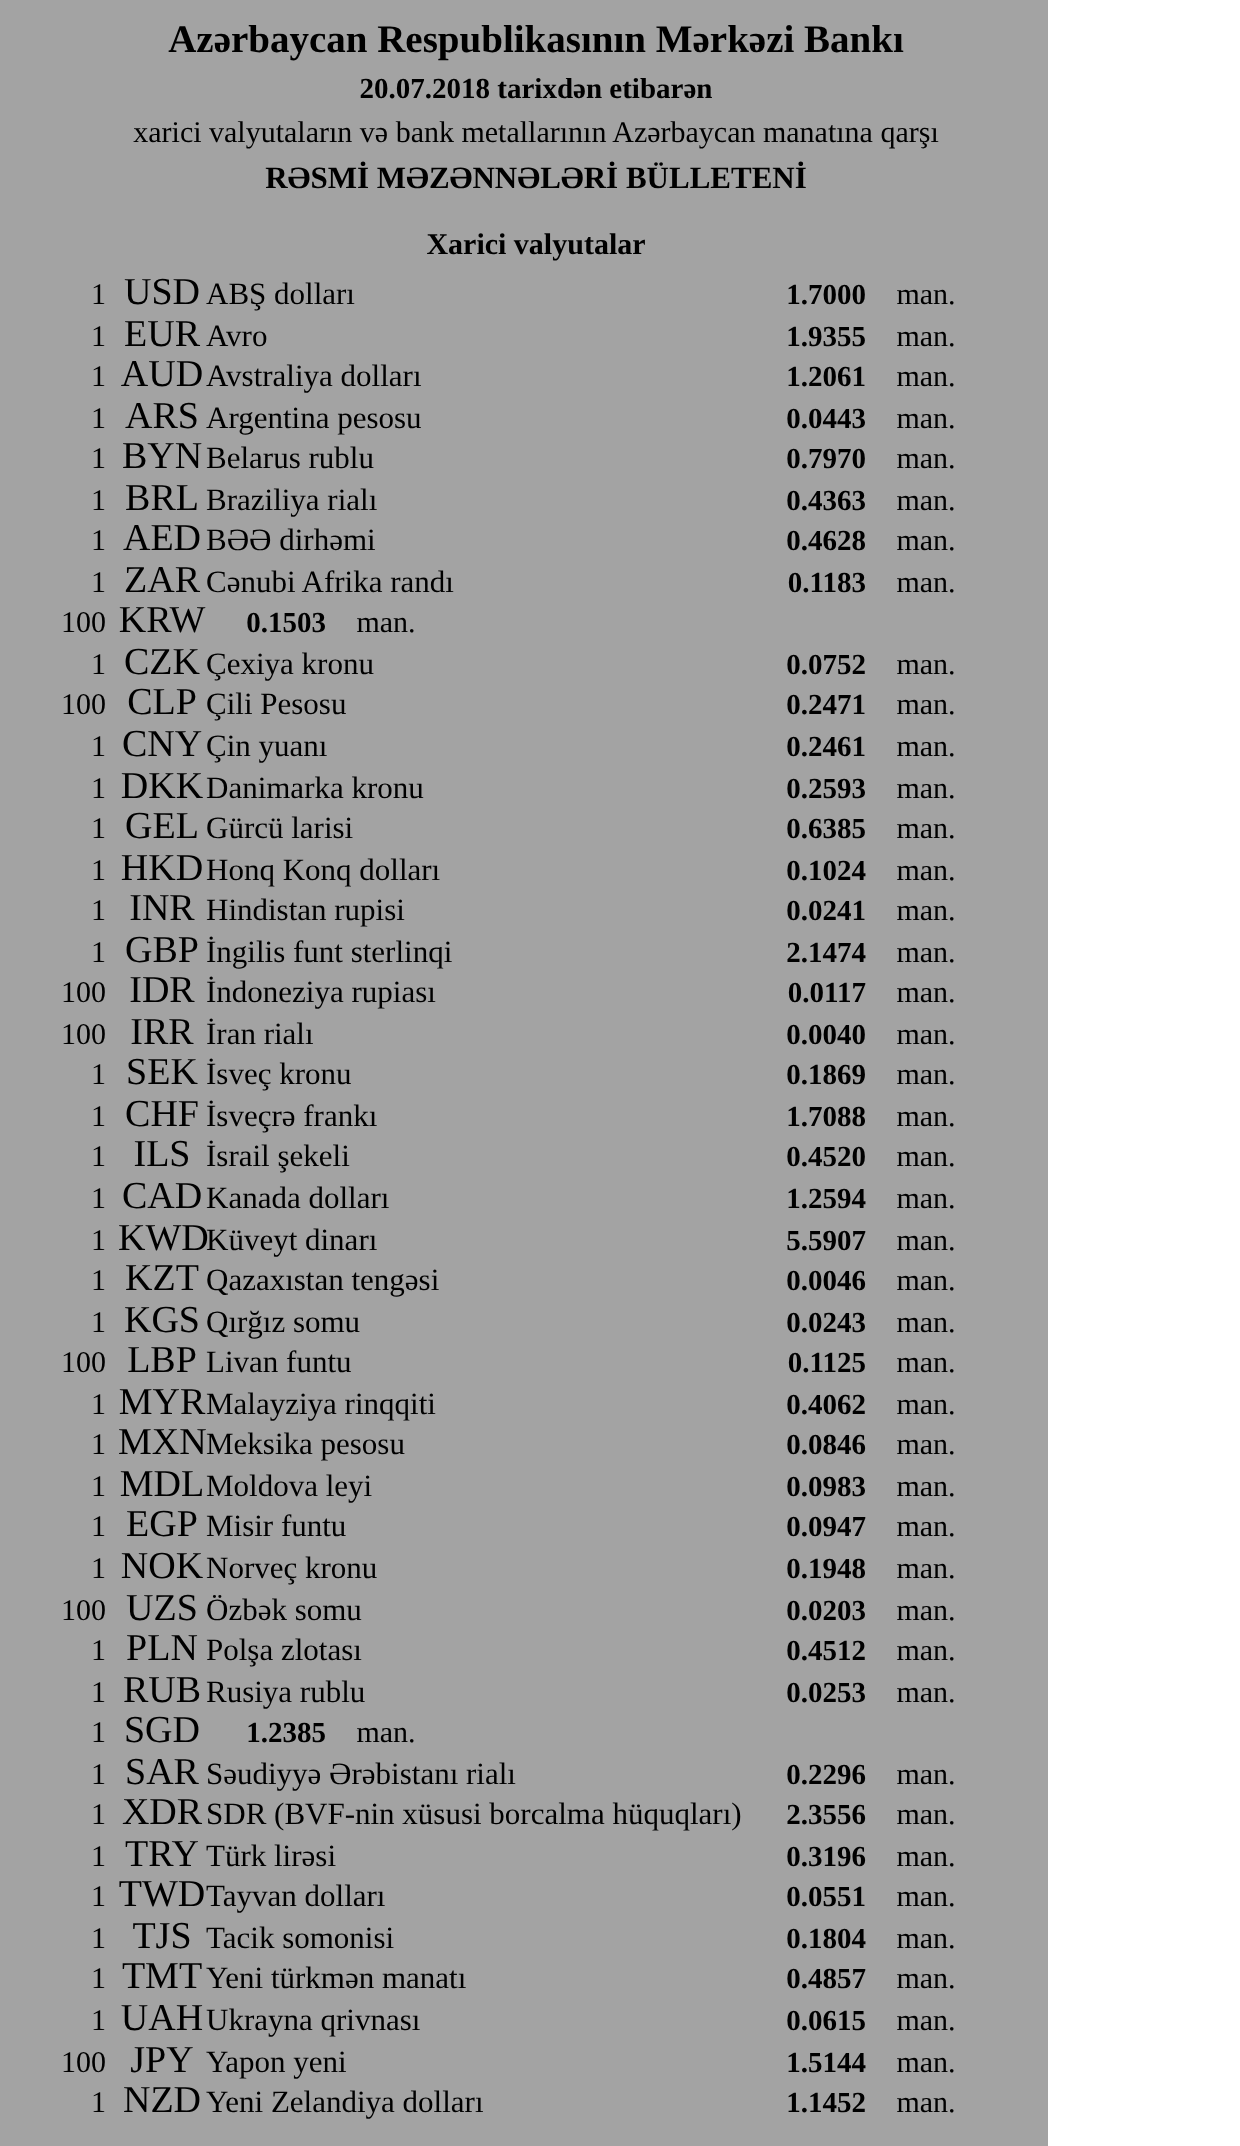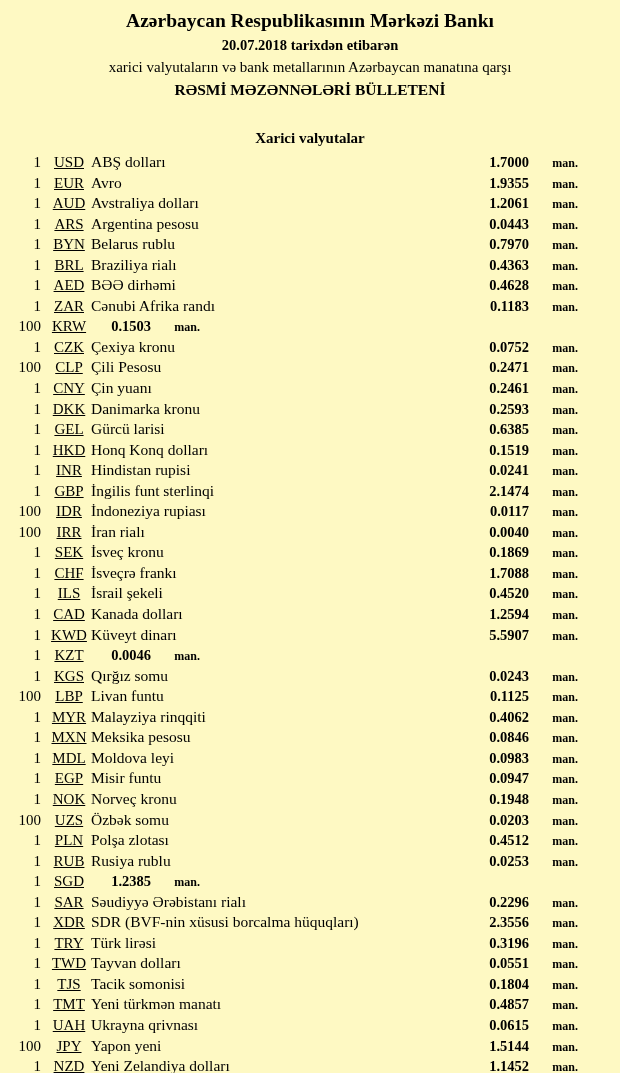--- a/index.html
+++ b/index.html
@@ -3,24 +3,25 @@
 <meta charset="utf-8">
 <style>
   * { margin: 0; padding: 0; box-sizing: border-box; }
   html, body {
     width: 620px;
     background: #ffffff;
     color: #000000;
     font-family: "Liberation Serif", "DejaVu Serif", serif;
   }
   .page {
-    width: 620px;
+    width: 524px;
     height: 1073px;
-    background: #fef9c3;
+    background: #a3a3a3;
     overflow: hidden;
+    padding-left: 12px;
   }
   .header { text-align: center; padding-top: 7px; }
   .bank-name {
     font-size: 19.5px;
     font-weight: bold;
     line-height: 27px;
   }
   .date-line {
     font-size: 14.5px;
     font-weight: bold;
@@ -34,21 +35,21 @@
   .bulletin-title {
     font-size: 15.5px;
     font-weight: bold;
     line-height: 23px;
     text-align: center;
   }
   .section-title {
     text-align: center;
     font-size: 15px;
     font-weight: bold;
-    margin-top: 27px;
+    margin-top: 12px;
     line-height: 20px;
   }
   .rates-table {
     margin-top: 4px;
     padding: 0 42px 0 0;
   }
   .rate-row {
     display: flex;
     align-items: baseline;
     height: 20.55px;
@@ -58,44 +59,42 @@
   .cell-qty {
     width: 41px;
     text-align: right;
     font-size: 15px;
     flex: 0 0 auto;
   }
   .cell-code {
     width: 44px;
     margin-left: 6px;
     text-align: center;
-    font-size: 15px;
+    font-size: 19px;
     flex: 0 0 auto;
-    text-decoration: underline;
   }
   .cell-name {
     flex: 1 1 auto;
     margin-left: 0;
     white-space: nowrap;
     overflow: hidden;
   }
   .cell-rate {
     width: 60px;
     text-align: right;
     font-weight: bold;
     font-size: 14.5px;
     flex: 0 0 auto;
   }
   .cell-unit {
     width: 38px;
     margin-left: 11px;
-    text-align: right;
-    font-size: 12px;
+    text-align: center;
+    font-size: 15px;
     flex: 0 0 auto;
-    font-weight: bold;
   }
 </style>
 </head>
 <body>
 
 <div class="page">
 
   <div class="header">
     <div class="bank-name">Azərbaycan Respublikasının Mərkəzi Bankı</div>
     <div class="date-line">20.07.2018 tarixdən etibarən</div>
@@ -214,21 +213,21 @@
     <span class="cell-code">GEL</span>
     <span class="cell-name">Gürcü larisi</span>
     <span class="cell-rate">0.6385</span>
     <span class="cell-unit">man.</span>
   </div>
 
   <div class="rate-row">
     <span class="cell-qty">1</span>
     <span class="cell-code">HKD</span>
     <span class="cell-name">Honq Konq dolları</span>
-    <span class="cell-rate">0.1519</span>
+    <span class="cell-rate">0.1024</span>
     <span class="cell-unit">man.</span>
   </div>
 
   <div class="rate-row">
     <span class="cell-qty">1</span>
     <span class="cell-code">INR</span>
     <span class="cell-name">Hindistan rupisi</span>
     <span class="cell-rate">0.0241</span>
     <span class="cell-unit">man.</span>
   </div>
@@ -293,20 +292,21 @@
     <span class="cell-qty">1</span>
     <span class="cell-code">KWD</span>
     <span class="cell-name">Küveyt dinarı</span>
     <span class="cell-rate">5.5907</span>
     <span class="cell-unit">man.</span>
   </div>
 
   <div class="rate-row">
     <span class="cell-qty">1</span>
     <span class="cell-code">KZT</span>
+    <span class="cell-name">Qazaxıstan tengəsi</span>
     <span class="cell-rate">0.0046</span>
     <span class="cell-unit">man.</span>
   </div>
 
   <div class="rate-row">
     <span class="cell-qty">1</span>
     <span class="cell-code">KGS</span>
     <span class="cell-name">Qırğız somu</span>
     <span class="cell-rate">0.0243</span>
     <span class="cell-unit">man.</span>

